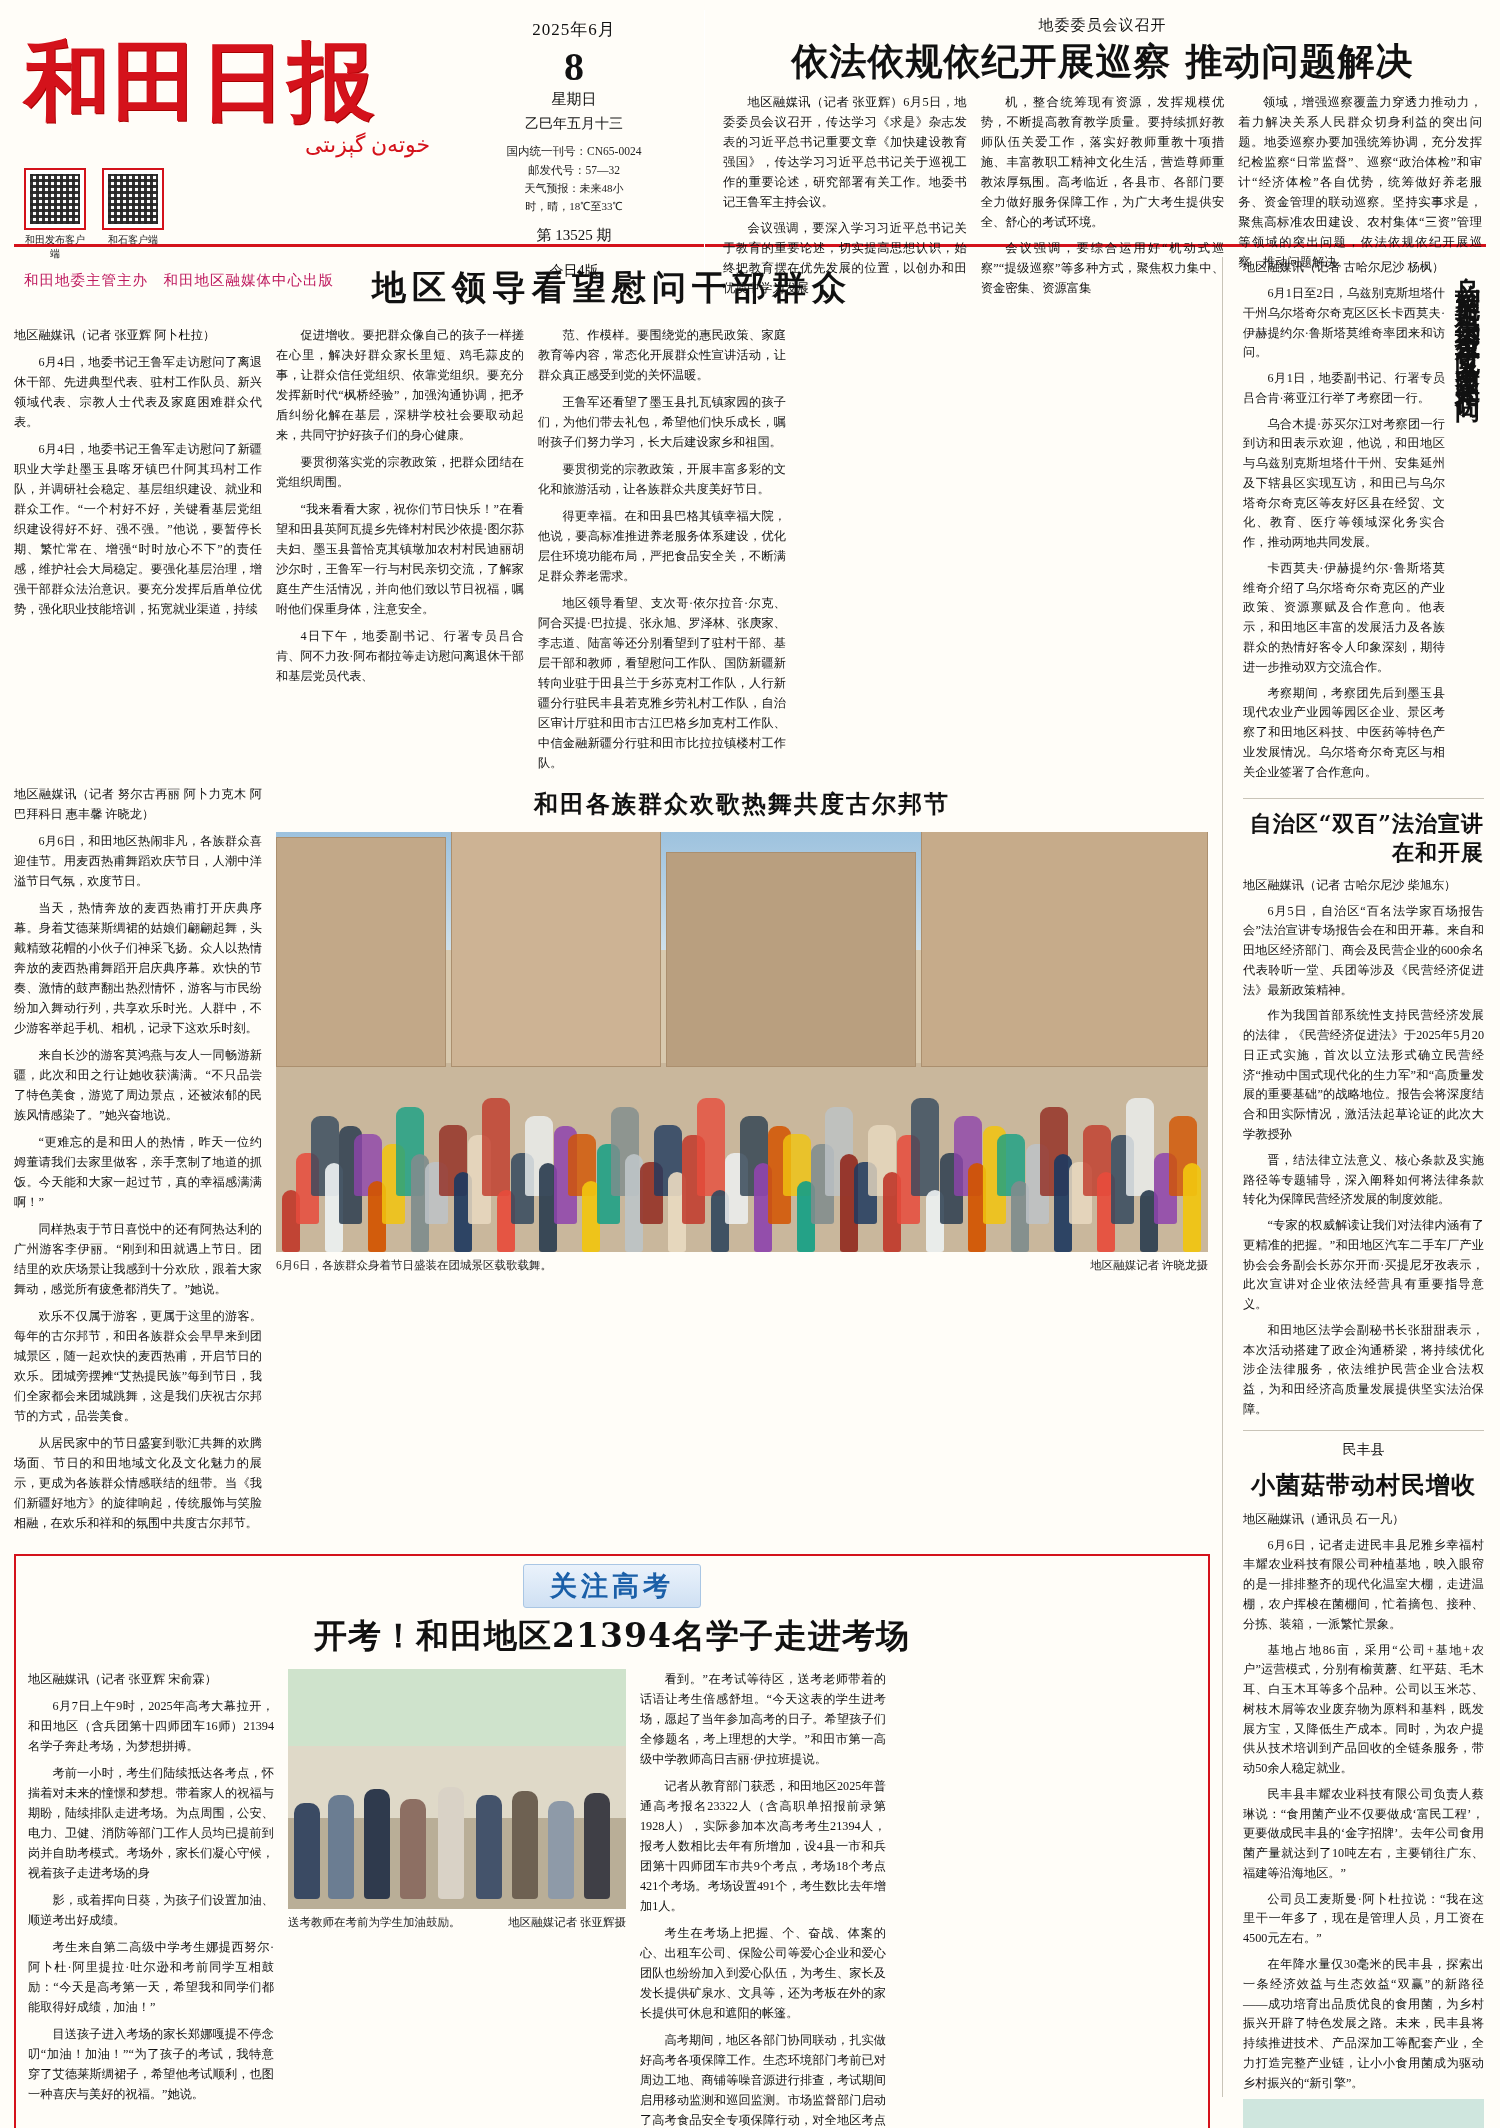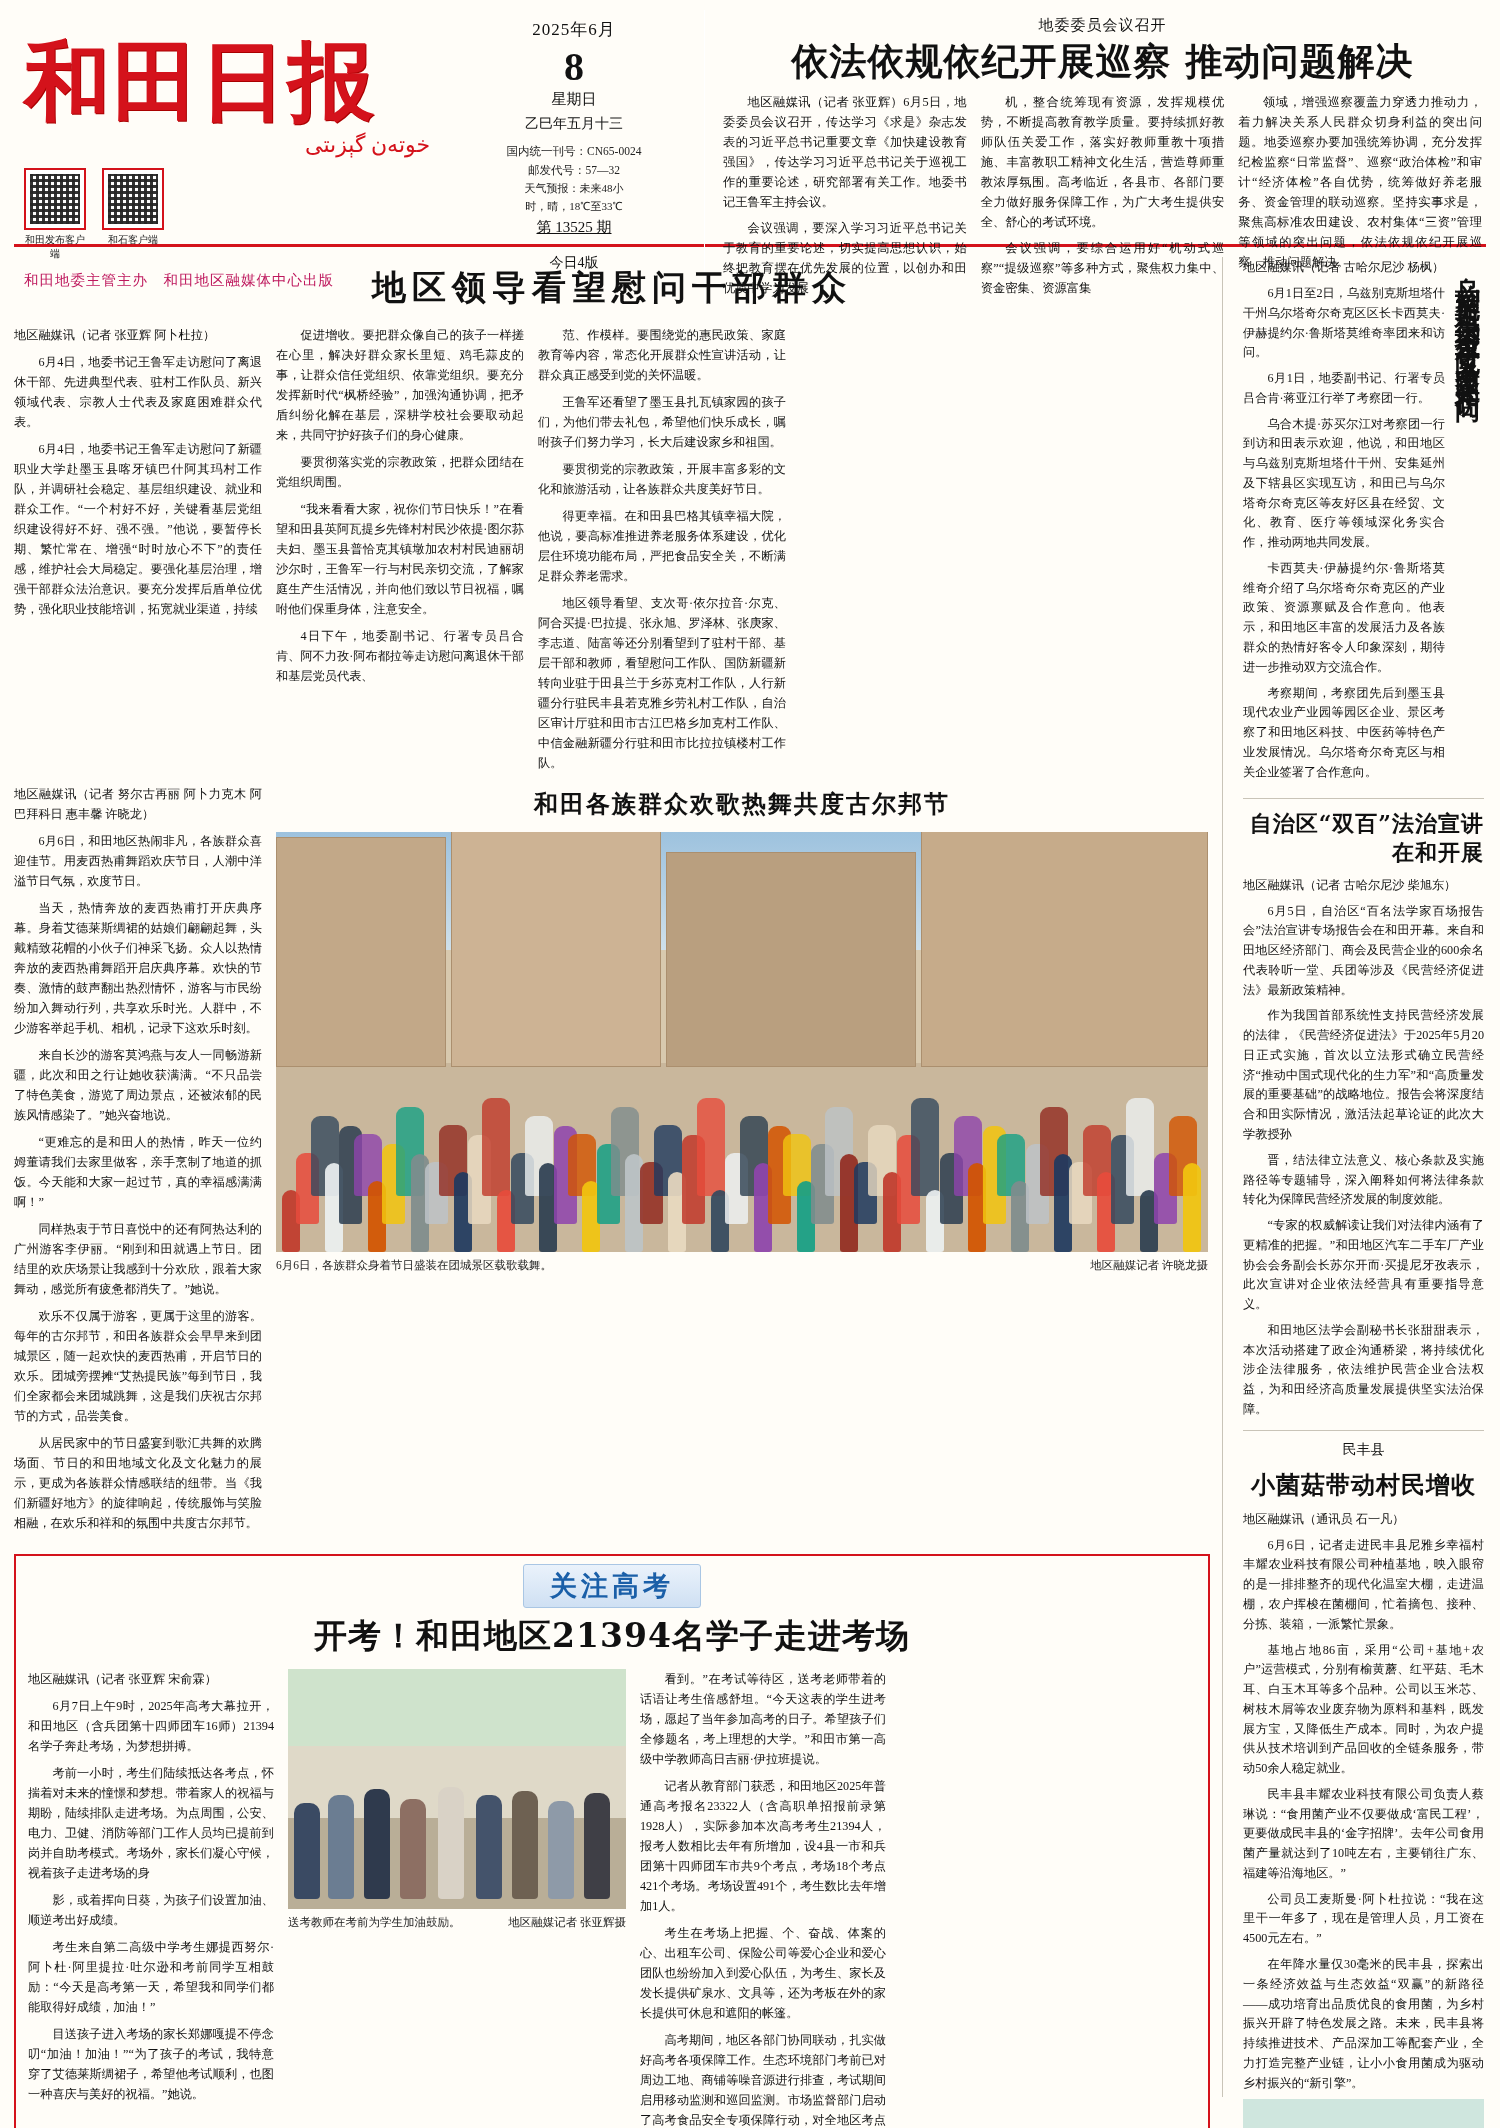--- a/index.html
+++ b/index.html
@@ -36,21 +36,21 @@
   .qr-label { font-size:10px; text-align:center; margin-top:3px; color:#222; }
   .mh-sponsor { font-size:14.5px; margin-top:10px; letter-spacing:1px; color:#be185d; }
 
   .mh-mid { width:260px; padding-top:6px; text-align:center; font-size:13px; line-height:1.7; }
   .mh-date-top { font-size:17px; letter-spacing:1px; }
   .mh-day { font-size:40px; font-weight:bold; line-height:1; margin:2px 0 0; }
   .mh-week { font-size:15px; }
   .mh-lunar { font-size:14px; margin-bottom:6px; }
   .mh-small { font-size:11.5px; color:#222; line-height:1.65; }
   .mh-weather { font-size:11px; color:#222; line-height:1.6; }
-  .mh-issue { font-size:15px; margin-top:0;text-decoration:underline; }
+  .mh-issue { font-size:15px; margin-top:8px; }
   .mh-pages { font-size:14px; margin-top:10px; }
 
   .mh-right { flex:1; padding:6px 4px 0 18px; border-left:1px solid #fff; }
   .mh-kicker { text-align:center; font-size:15px; letter-spacing:1px; margin-bottom:4px; }
   .mh-head {
     text-align:center; font-family:"DejaVu Serif", serif;
     font-size:37px; font-weight:bold; letter-spacing:1px; line-height:1.2;
   }
   .mh-cols { display:flex; gap:14px; margin-top:10px; }
   .mh-cols p { font-size:12.3px; line-height:1.62; text-align:justify; margin:0 0 6px; text-indent:2em; }

